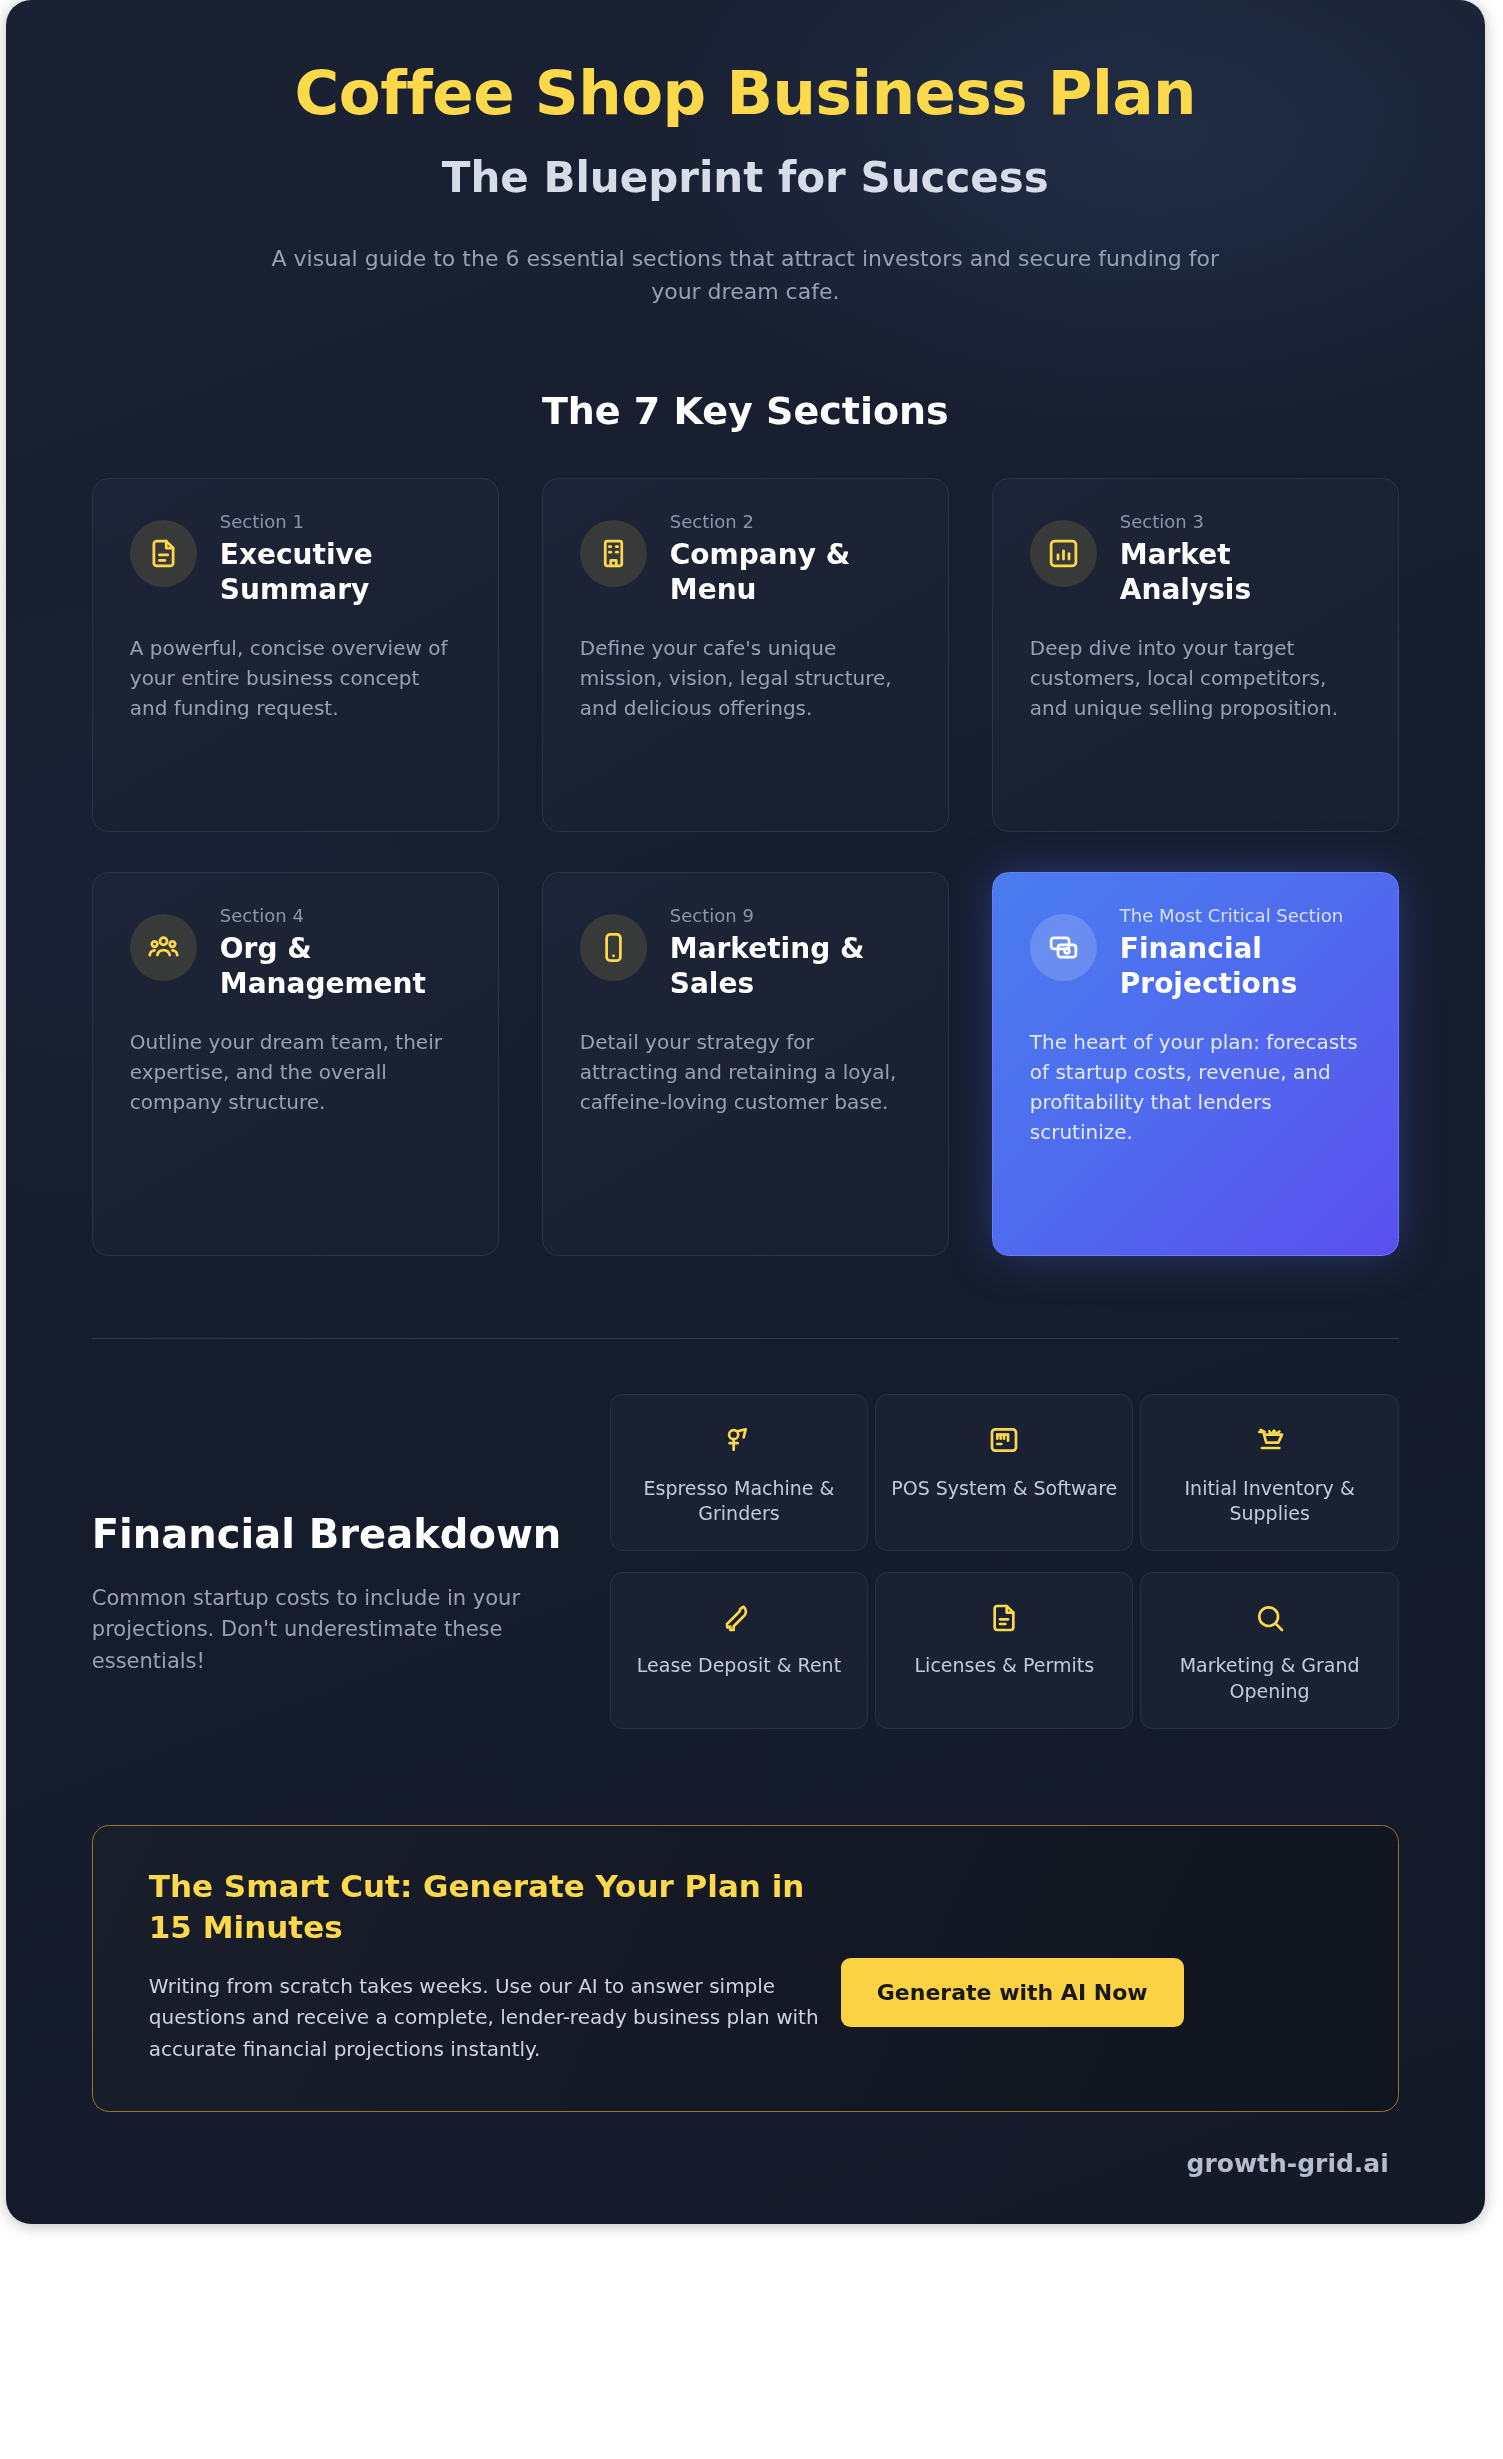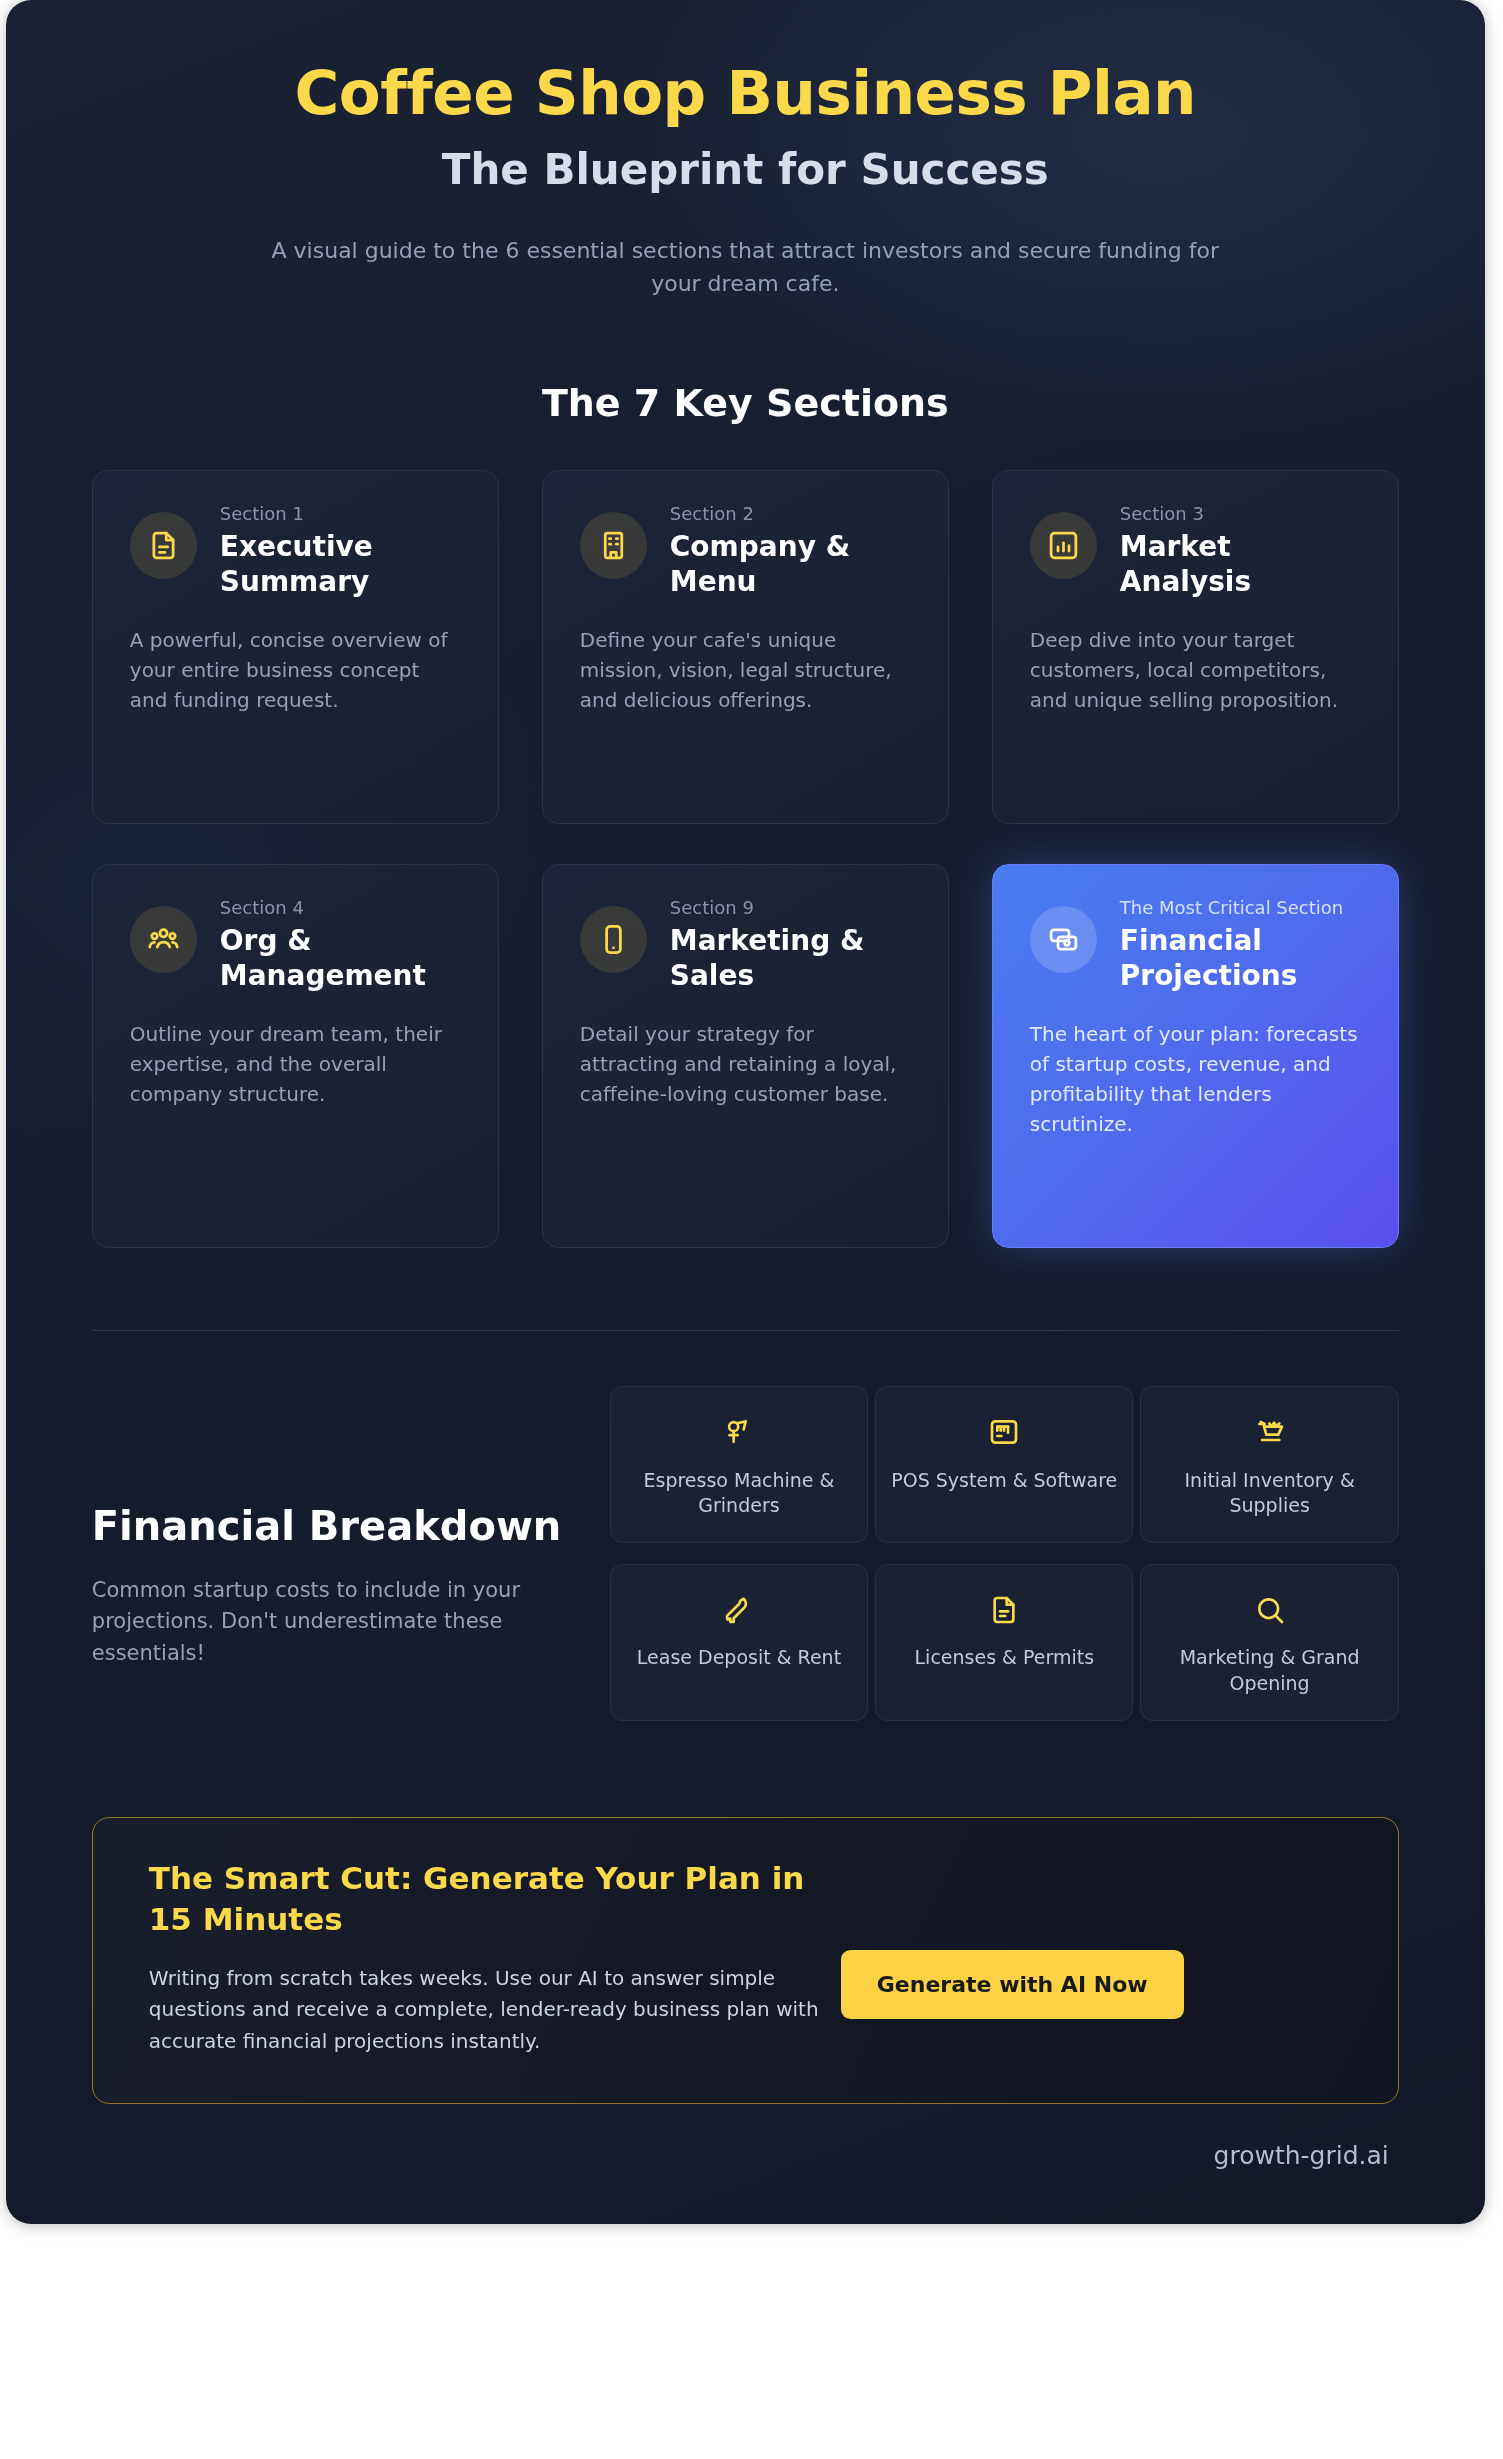--- a/index.html
+++ b/index.html
@@ -40,21 +40,21 @@
     color: #fbd94b;
     letter-spacing: -0.5px;
     line-height: 1.08;
     margin: 0;
   }
   .hero-sub {
     font-size: 42px;
     font-weight: 700;
     color: #d7dde8;
     line-height: 1.2;
-    margin: 19px 0 0 0;
+    margin: 27px 0 0 0;
   }
   .hero-desc {
     font-size: 22px;
     color: #95a0b4;
     line-height: 1.48;
     max-width: 961px;
     margin: 40px auto 0 auto;
     font-weight: 400;
   }
 
@@ -242,21 +242,21 @@
   }
 
   
   .footer {
     margin-top: 37px;
     padding: 0 96px 0 0;
     text-align: right;
   }
   .footer-brand {
     font-size: 25px;
-    font-weight: 400;
+    font-weight: 700;
     color: #b5bdcc;
   }
 </style>
 </head>
 <body>
 
 <div class="page">
 
   <div class="hero">
     <h1 class="hero-title">Coffee Shop Business Plan</h1>

